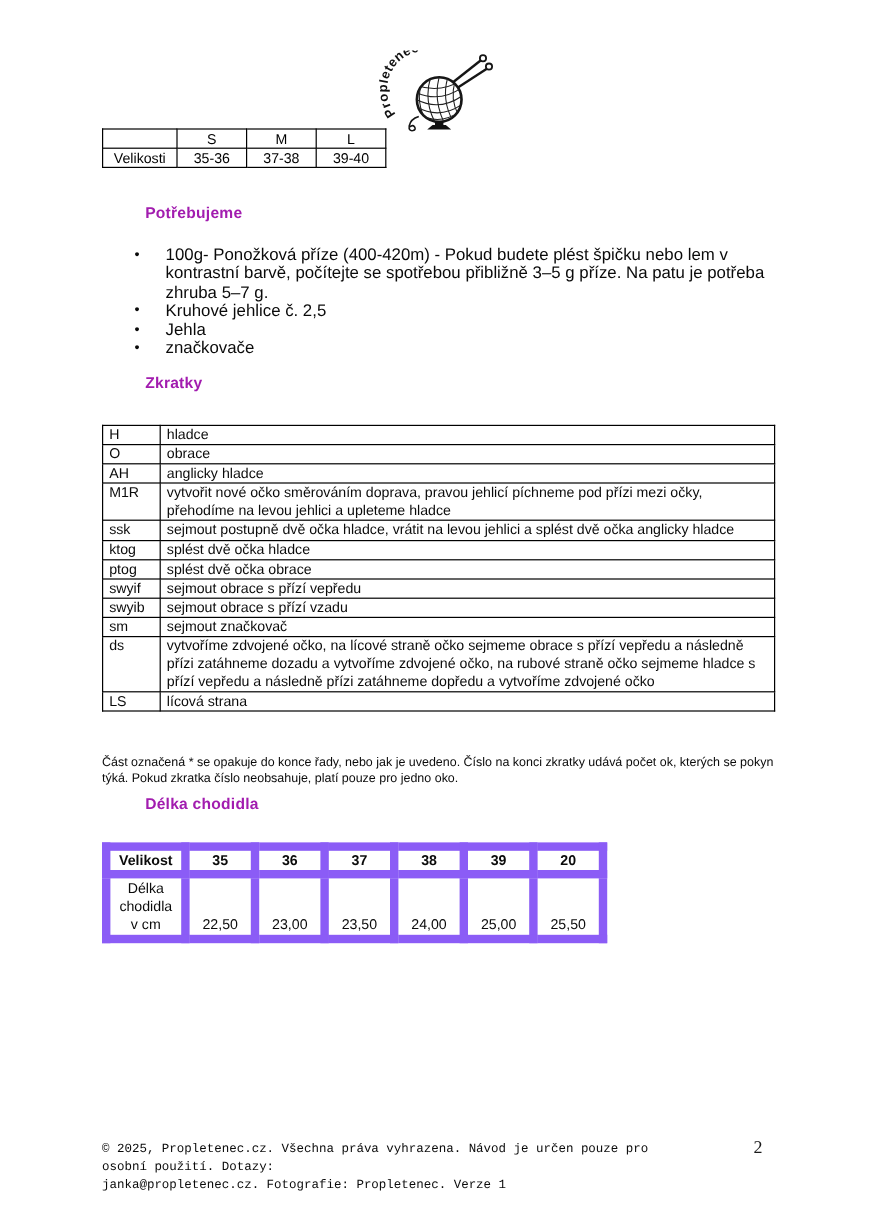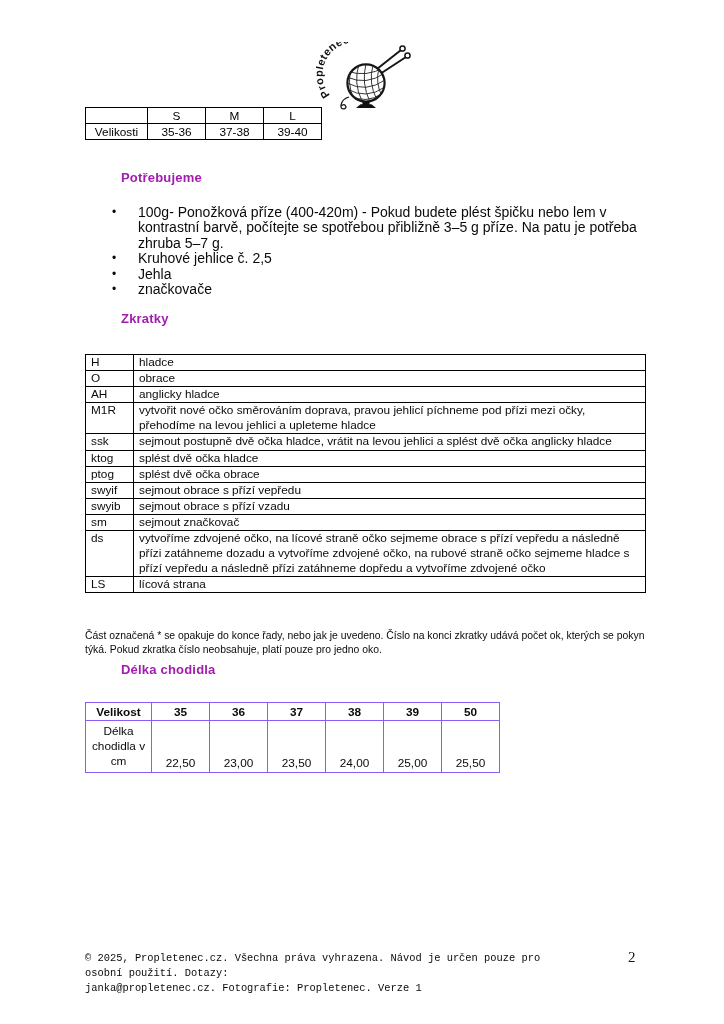--- a/index.html
+++ b/index.html
@@ -50,21 +50,21 @@
   }
   .abbr-table td.k { width: 48px; }
   
   .footnote {
     position: absolute; left: 85px; top: 629px; width: 570px;
     font-size: 10.4px; line-height: 14px; color: #0a0a0a;
   }
   
   .foot-table { position: absolute; left: 85px; top: 702px; font-size: 11.8px; }
   .foot-table td {
-    border: 1px solid #8b5cf6; text-align: center; padding: 1px 3px; color: #0a0a0a;
+    border: 7px solid #8b5cf6; text-align: center; padding: 1px 3px; color: #0a0a0a;
   }
   .foot-table .hdr td { font-weight: bold; height: 18px; }
   .foot-table td.c0 { width: 66px; }
   .foot-table td.c  { width: 58px; }
   .foot-table .vals td { height: 52px; vertical-align: bottom; line-height: 15px; }
   .foot-table .vals td.c0 { vertical-align: middle; }
   
   .footer {
     position: absolute; left: 85px; top: 951px; width: 480px;
     font-size: 10.4px; line-height: 15px; color: #0a0a0a; font-family: Liberation Mono, monospace;
@@ -206,21 +206,21 @@
   <div class="h1 h-foot">Délka chodidla</div>
   <table class="foot-table">
     <tbody>
       <tr class="hdr">
         <td class="c0">Velikost</td>
         <td class="c">35</td>
         <td class="c">36</td>
         <td class="c">37</td>
         <td class="c">38</td>
         <td class="c">39</td>
-        <td class="c">50</td>
+        <td class="c">20</td>
       </tr>
       <tr class="vals">
         <td class="c0">Délka chodidla v cm</td>
         <td class="c">22,50</td>
         <td class="c">23,00</td>
         <td class="c">23,50</td>
         <td class="c">24,00</td>
         <td class="c">25,00</td>
         <td class="c">25,50</td>
       </tr>

